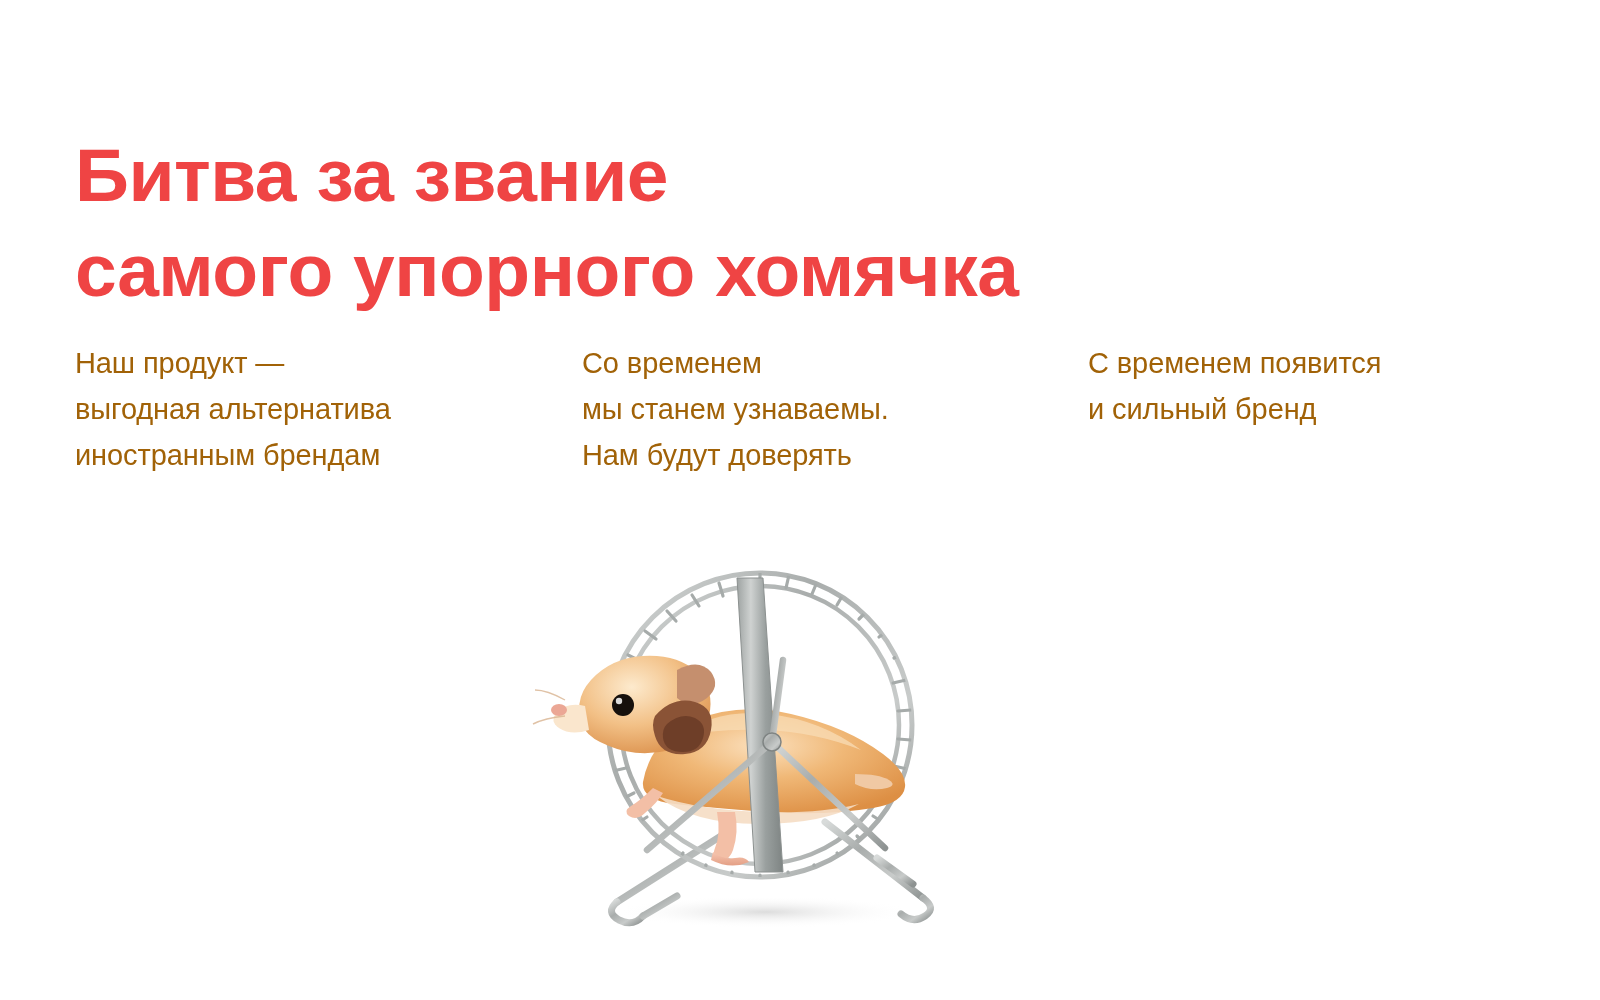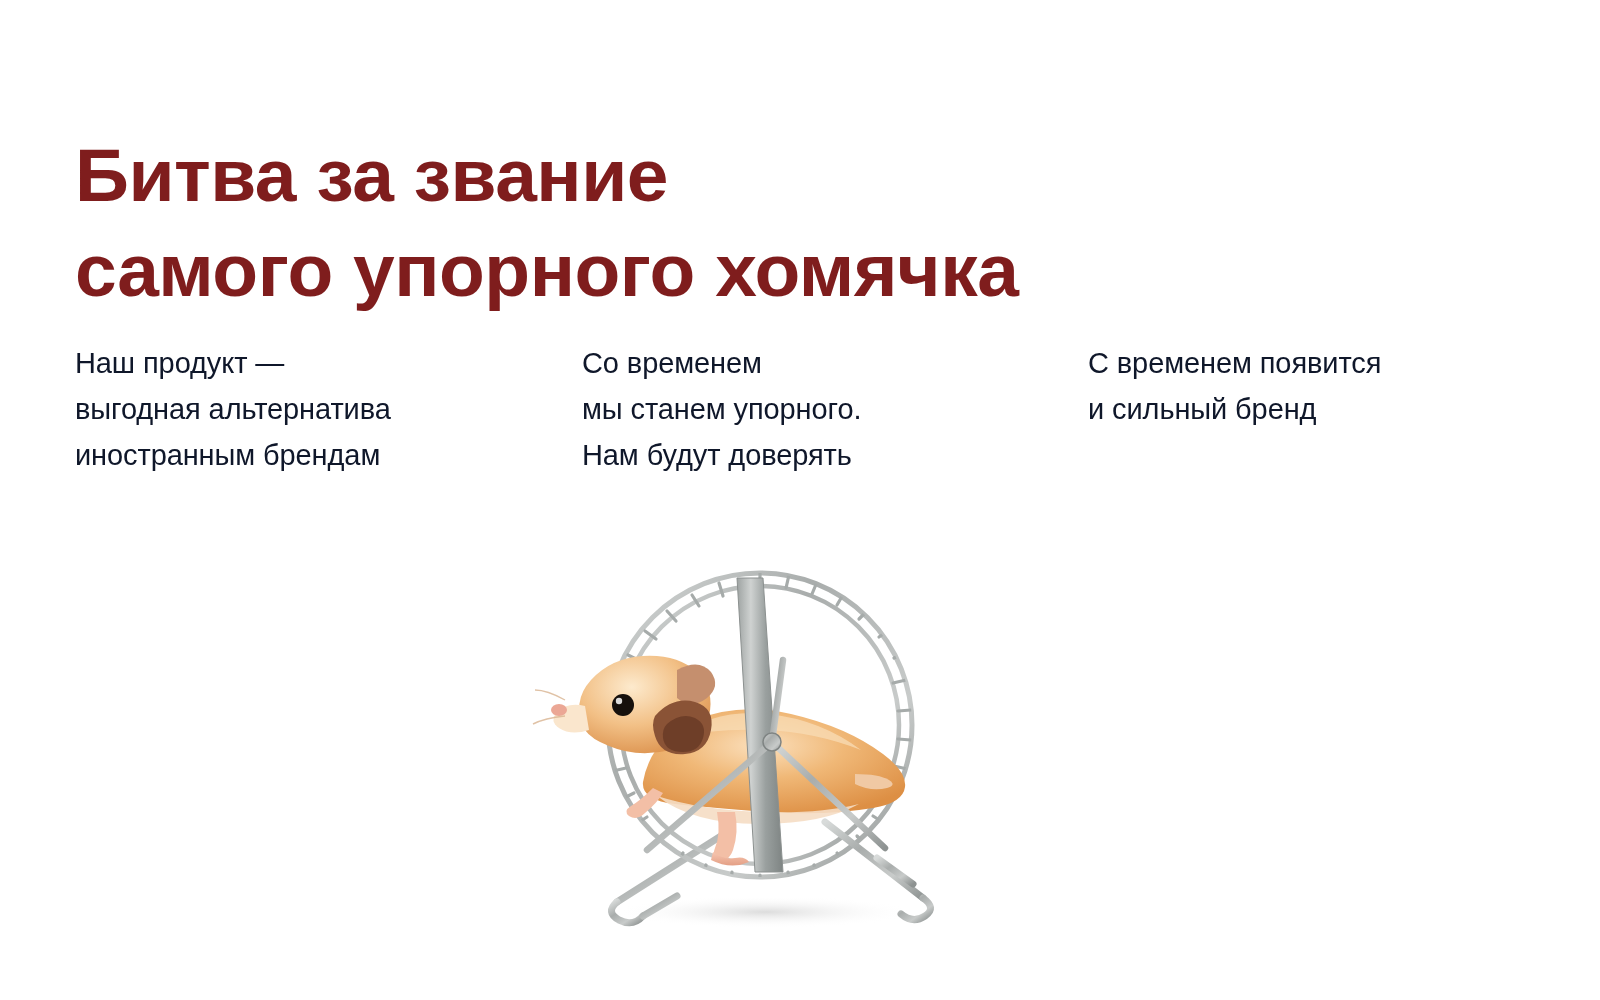--- a/index.html
+++ b/index.html
@@ -27,40 +27,40 @@
   
   .headline {
     position: absolute;
     left: 75px;
     top: 78px;
     width: 1300px;
     font-size: 75px;
     font-weight: 600;
     line-height: 95px;
     letter-spacing: -0.5px;
-    color: #7f1d1d;
+    color: #ef4444;
     white-space: pre-line;
   }
 
   
   .columns {
     position: absolute;
     left: 75px;
     top: 340px;
     width: 1450px;
     height: 150px;
   }
   .col {
     position: absolute;
     top: 0;
     font-size: 29px;
     font-weight: 500;
     line-height: 46px;
     letter-spacing: -0.1px;
-    color: #0f172a;
+    color: #a16207;
     white-space: pre-line;
   }
   .col-1 { left: 0px;   width: 470px; }
   .col-2 { left: 507px; width: 470px; }
   .col-3 { left: 1013px; width: 460px; }
 
   
   .photo {
     position: absolute;
     left: 525px;
@@ -76,21 +76,21 @@
 <div class="slide">
 
   <h1 class="headline">Битва за звание
 самого упорного хомячка</h1>
 
   <div class="columns">
     <div class="col col-1">Наш продукт —
 выгодная альтернатива
 иностранным брендам</div>
     <div class="col col-2">Со временем
-мы станем упорного.
+мы станем узнаваемы.
 Нам будут доверять</div>
     <div class="col col-3">С временем появится
 и сильный бренд</div>
   </div>
 
   <div class="photo">
     <svg viewBox="0 0 470 430" xmlns="http://www.w3.org/2000/svg" aria-label="hamster running in a wheel">
       <defs>
         <radialGradient id="furGrad" cx="45%" cy="35%" r="70%">
           <stop offset="0%" stop-color="#fbe0bd"></stop>

